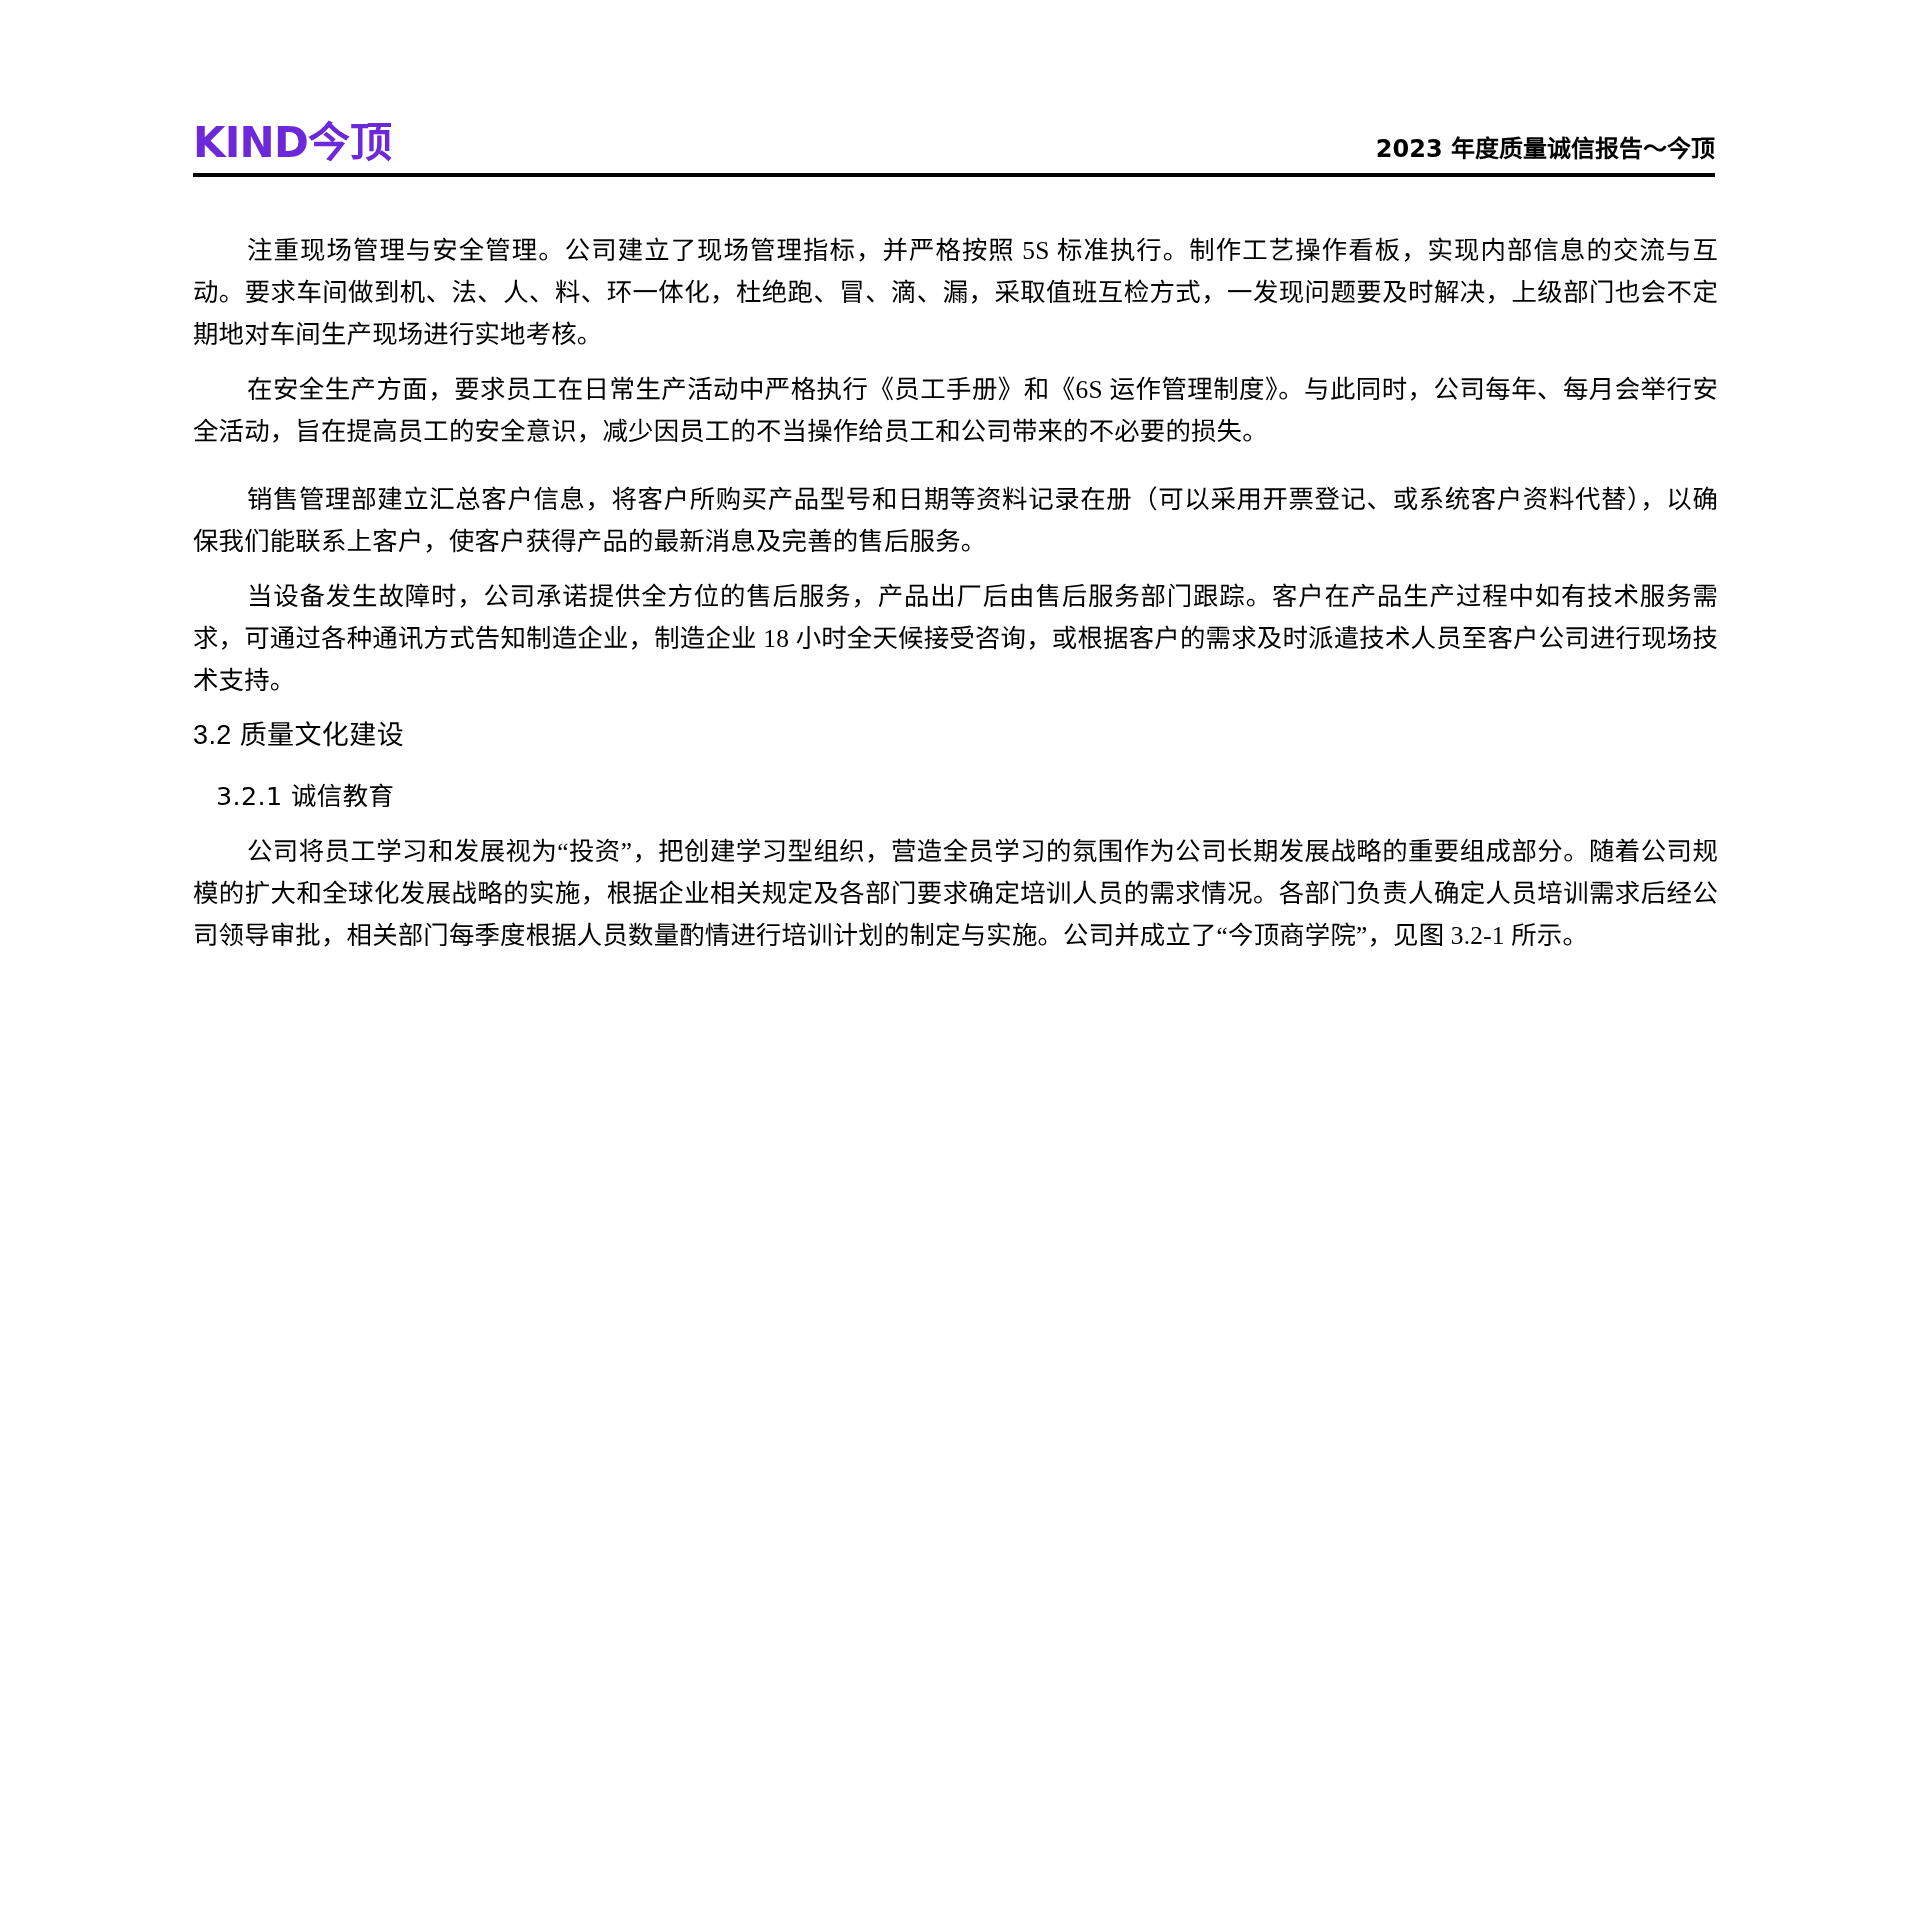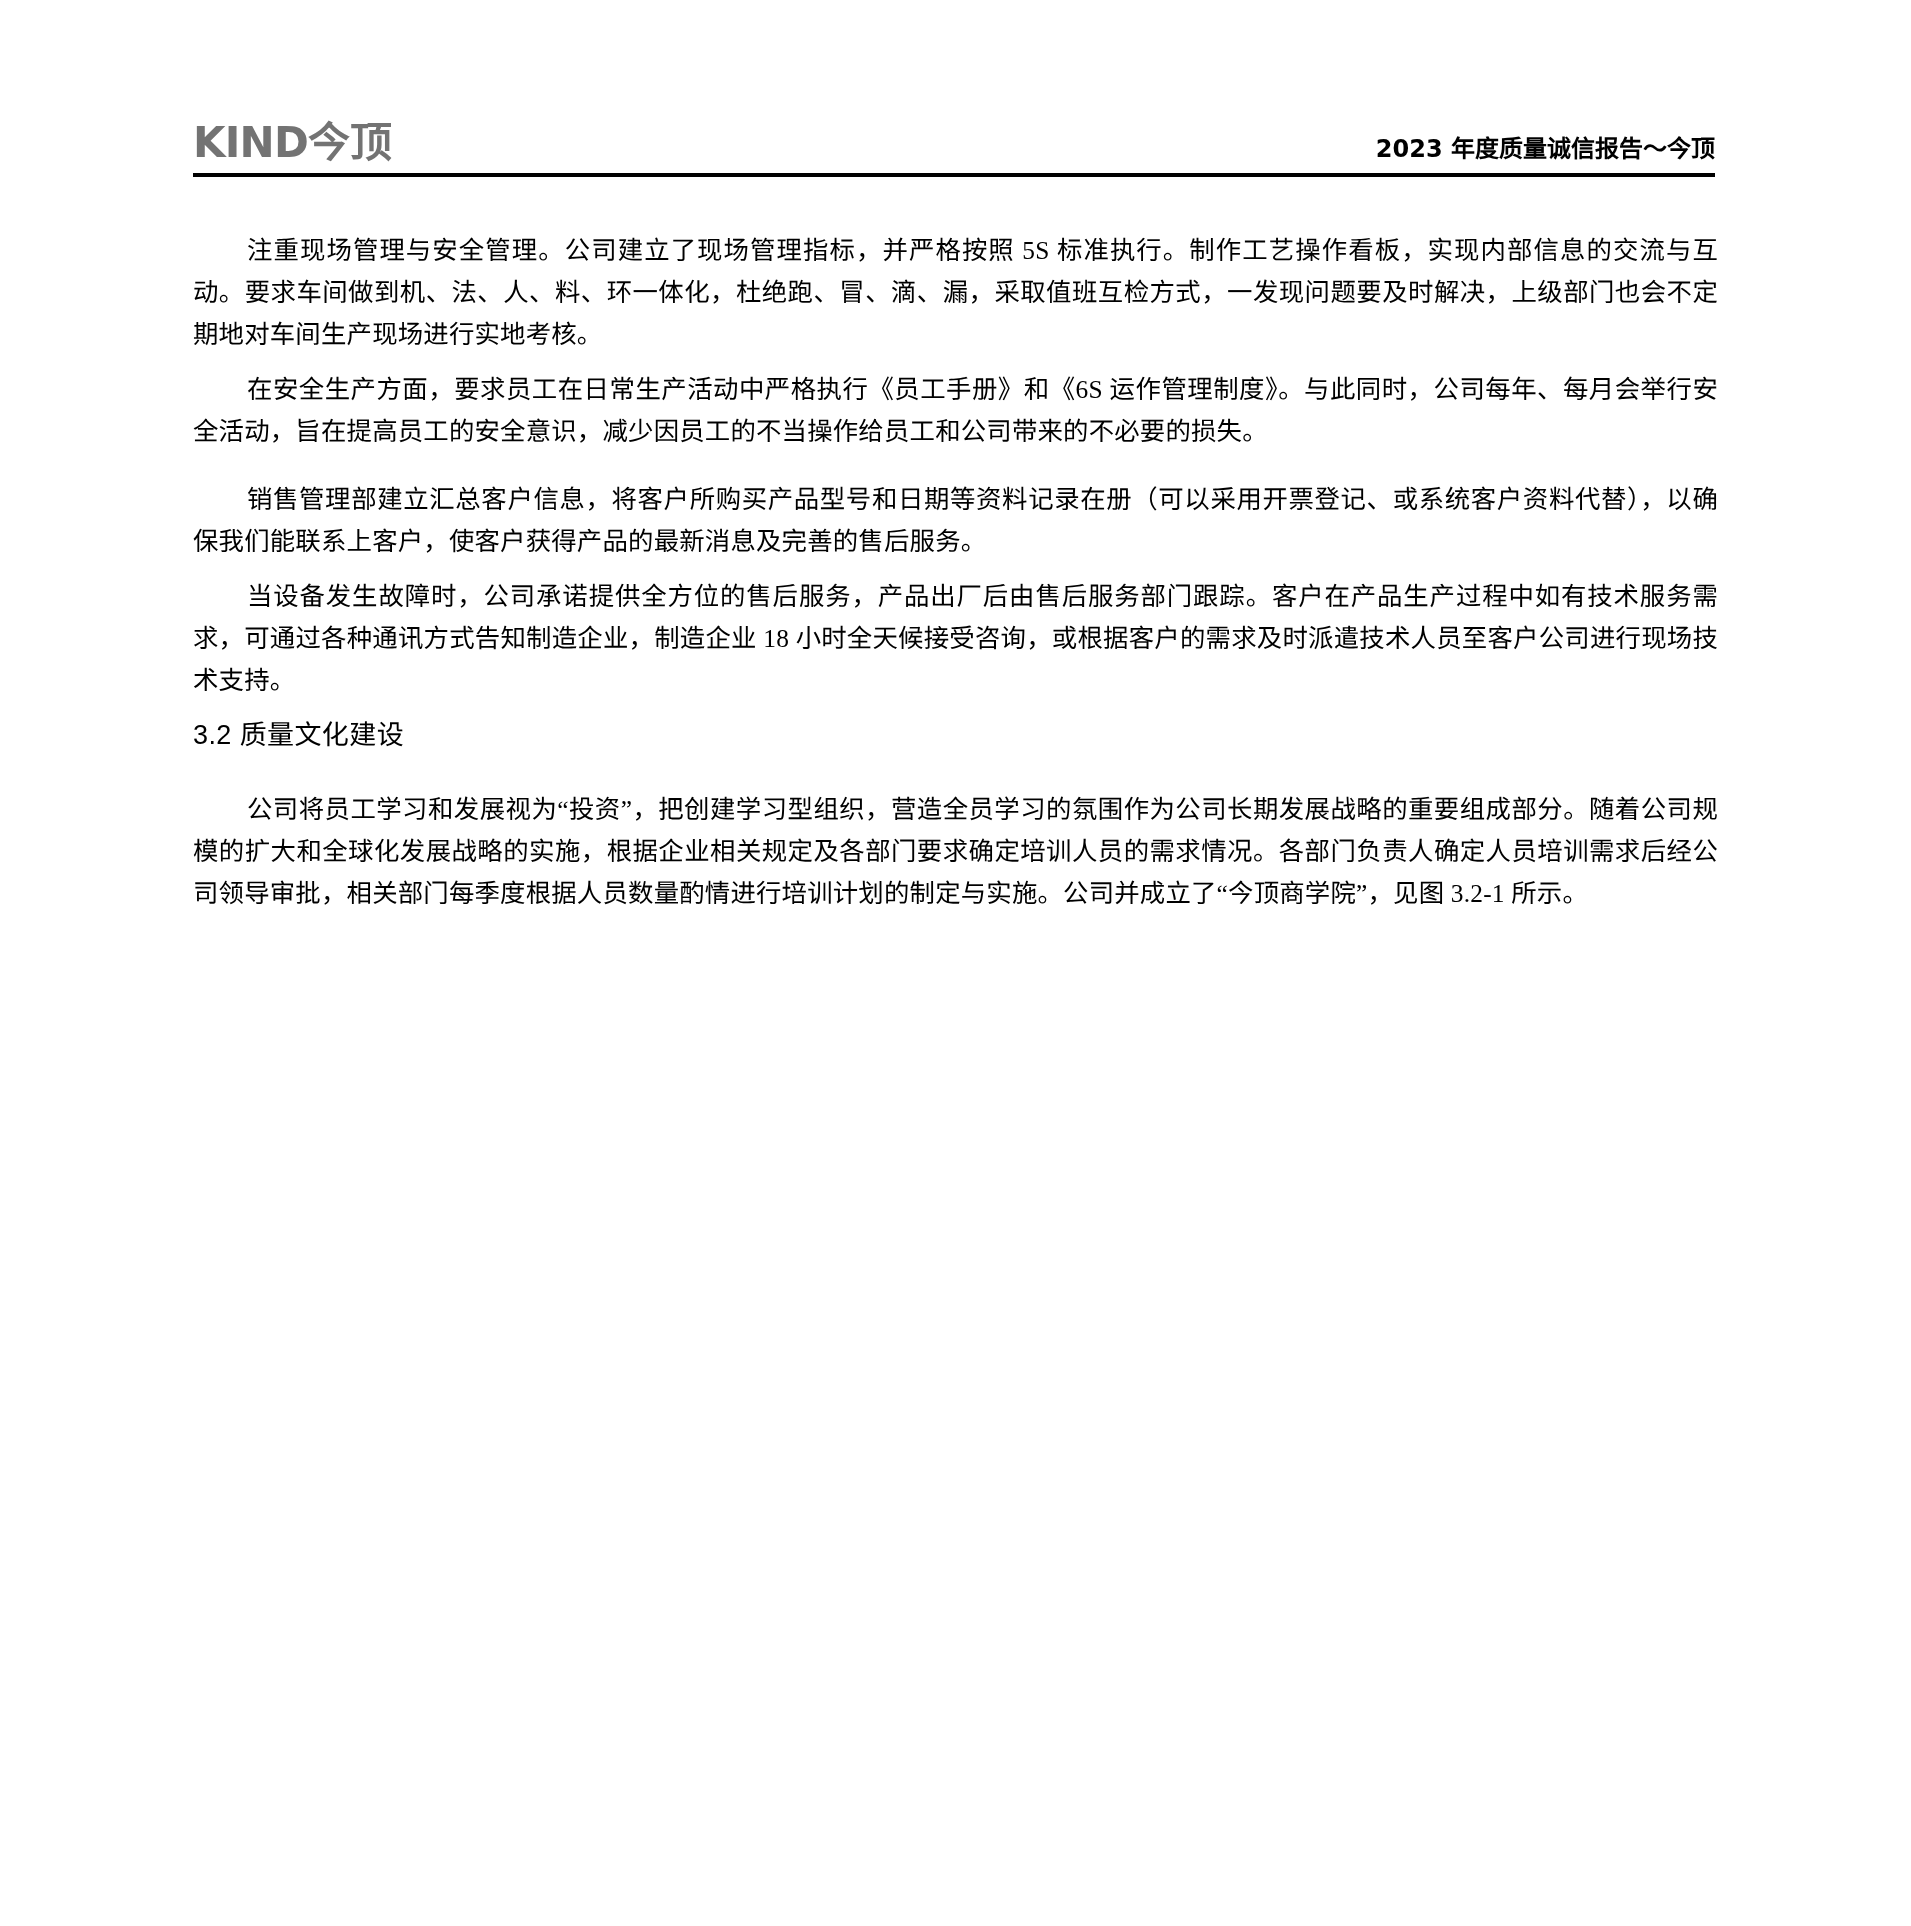--- a/index.html
+++ b/index.html
@@ -34,21 +34,21 @@
     align-items: flex-end;
     justify-content: space-between;
     height: 58px;
   }
   .logo {
     font-family: "DejaVu Sans", "Liberation Sans", sans-serif;
     font-weight: bold;
     font-size: 42px;
     line-height: 1;
     letter-spacing: -0.8px;
-    color: #737373;
+    color: #6d28d9;
     white-space: nowrap;
     padding-bottom: 2.3px;
   }
   .logo .logo-cn {
     letter-spacing: 0;
   }
   .header-title {
     font-family: "DejaVu Sans", "Liberation Sans", sans-serif;
     font-weight: bold;
     font-size: 24px;
@@ -153,20 +153,21 @@
     <div class="spacer-sm"></div>
 
     <p class="para indent">当设备发生故障时，公司承诺提供全方位的售后服务，产品出厂后由售后服务部门跟踪。客户在产品生产过程中如有技术服务需求，可通过各种通讯方式告知制造企业，制造企业 18 小时全天候接受咨询，或根据客户的需求及时派遣技术人员至客户公司进行现场技术支持。</p>
 
     <div class="spacer-sm"></div>
 
     <h2 class="head2">3.2 质量文化建设</h2>
 
     <div class="spacer-md"></div>
 
+    <h3 class="head3">3.2.1 诚信教育</h3>
 
     <div class="spacer-sm"></div>
 
     <p class="para indent">公司将员工学习和发展视为“投资”，把创建学习型组织，营造全员学习的氛围作为公司长期发展战略的重要组成部分。随着公司规模的扩大和全球化发展战略的实施，根据企业相关规定及各部门要求确定培训人员的需求情况。各部门负责人确定人员培训需求后经公司领导审批，相关部门每季度根据人员数量酌情进行培训计划的制定与实施。公司并成立了“今顶商学院”，见图 3.2-1 所示。</p>
 
   </div>
 
 </div>
 
 

